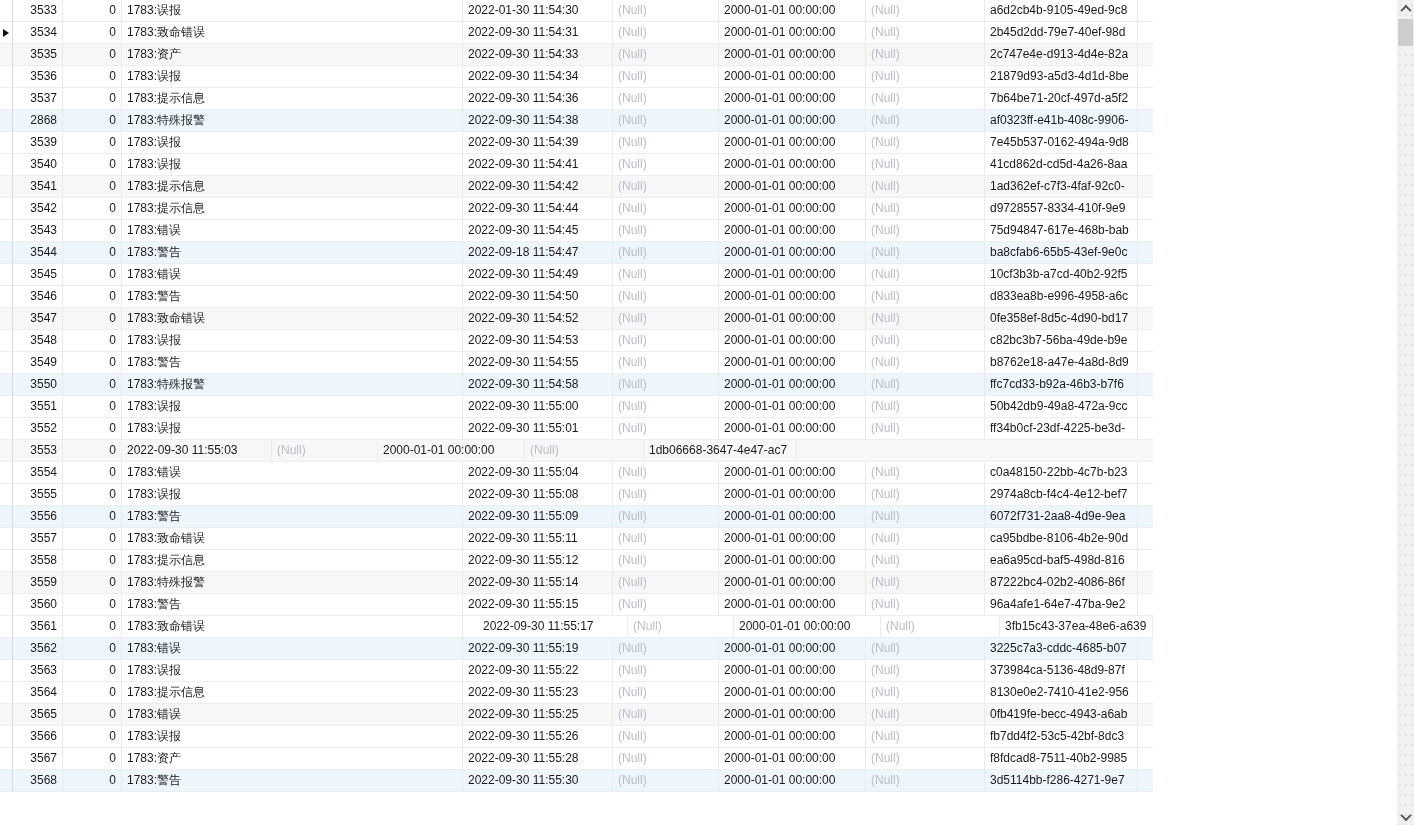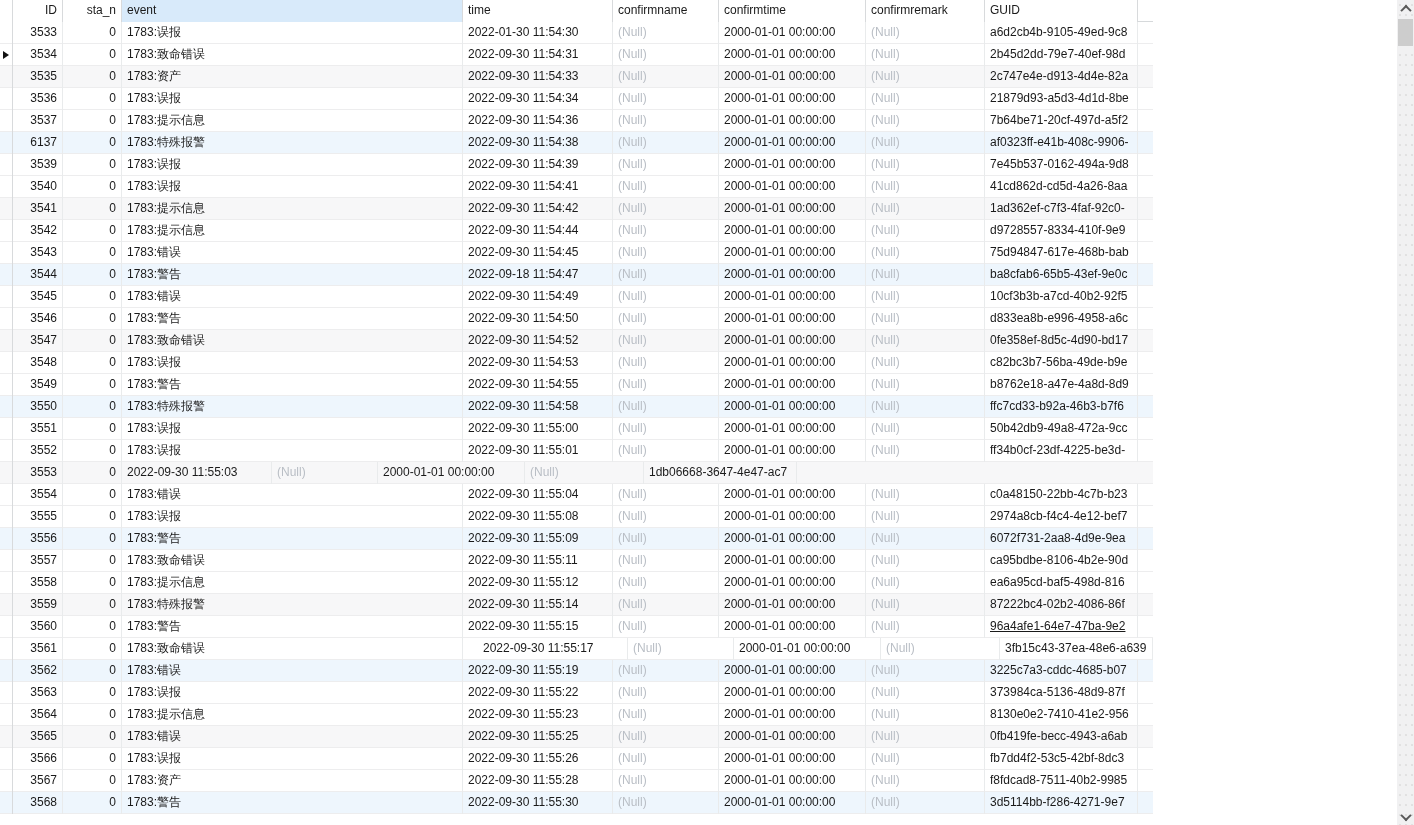--- a/index.html
+++ b/index.html
@@ -41,32 +41,20 @@
   .sb-btn.down{bottom:0;}
   .chev{display:block;width:6px;height:6px;border-left:2px solid #5a5a5a;border-top:2px solid #5a5a5a;}
   .chev-up{transform:rotate(45deg) translate(1px,1px);}
   .chev-down{transform:rotate(225deg) translate(1px,1px);}
   .sb-thumb{position:absolute;left:1px;top:19px;width:15px;height:27px;background:#cdcdcd;}
 </style>
 </head>
 <body>
 
 <div class="grid">
-  <div class="row header">
-    <div class="cell gutter"></div>
-
-  <div class="cell th right" style="width: 50px;">ID</div>
-      <div class="cell th right" style="width: 59px;">sta_n</div>
-      <div class="cell th left hl" style="width: 341px;">event</div>
-      <div class="cell th left" style="width: 150px;">time</div>
-      <div class="cell th left" style="width: 106px;">confirmname</div>
-      <div class="cell th left" style="width: 147px;">confirmtime</div>
-      <div class="cell th left" style="width: 119px;">confirmremark</div>
-      <div class="cell th left" style="width: 153px;">GUID</div>
-    </div>
   <div>
 
   <div class="row">
         <div class="cell gutter"></div>
         <div class="cell right" style="width: 50px;">3533</div>
         <div class="cell right" style="width: 59px;">0</div>
         <div class="cell left" style="width: 341px;">1783:误报</div>
         <div class="cell left" style="width: 150px;">2022-01-30 11:54:30</div>
         <div class="cell left null" style="width: 106px;">(Null)</div>
         <div class="cell left" style="width: 147px;">2000-01-01 00:00:00</div>
@@ -114,21 +102,21 @@
         <div class="cell right" style="width: 59px;">0</div>
         <div class="cell left" style="width: 341px;">1783:提示信息</div>
         <div class="cell left" style="width: 150px;">2022-09-30 11:54:36</div>
         <div class="cell left null" style="width: 106px;">(Null)</div>
         <div class="cell left" style="width: 147px;">2000-01-01 00:00:00</div>
         <div class="cell left null" style="width: 119px;">(Null)</div>
         <div class="cell left" style="width: 153px;">7b64be71-20cf-497d-a5f2</div>
       </div>
       <div class="row stripe-blue">
         <div class="cell gutter"></div>
-        <div class="cell right" style="width: 50px;">6137</div>
+        <div class="cell right" style="width: 50px;">2868</div>
         <div class="cell right" style="width: 59px;">0</div>
         <div class="cell left" style="width: 341px;">1783:特殊报警</div>
         <div class="cell left" style="width: 150px;">2022-09-30 11:54:38</div>
         <div class="cell left null" style="width: 106px;">(Null)</div>
         <div class="cell left" style="width: 147px;">2000-01-01 00:00:00</div>
         <div class="cell left null" style="width: 119px;">(Null)</div>
         <div class="cell left" style="width: 153px;">af0323ff-e41b-408c-9906-</div>
       </div>
       <div class="row">
         <div class="cell gutter"></div>
@@ -362,21 +350,21 @@
       </div>
       <div class="row">
         <div class="cell gutter"></div>
         <div class="cell right" style="width: 50px;">3560</div>
         <div class="cell right" style="width: 59px;">0</div>
         <div class="cell left" style="width: 341px;">1783:警告</div>
         <div class="cell left" style="width: 150px;">2022-09-30 11:55:15</div>
         <div class="cell left null" style="width: 106px;">(Null)</div>
         <div class="cell left" style="width: 147px;">2000-01-01 00:00:00</div>
         <div class="cell left null" style="width: 119px;">(Null)</div>
-        <div class="cell left" style="width: 153px; text-decoration: underline;">96a4afe1-64e7-47ba-9e2</div>
+        <div class="cell left" style="width: 153px;">96a4afe1-64e7-47ba-9e2</div>
       </div>
       <div class="row">
         <div class="cell gutter"></div>
         <div class="cell right" style="width: 50px;">3561</div>
         <div class="cell right" style="width: 59px;">0</div>
         <div class="cell left" style="width: 341px;">1783:致命错误</div>
         <div class="cell left" style="width: 150px; margin-left: 15px;">2022-09-30 11:55:17</div>
         <div class="cell left null" style="width: 106px;">(Null)</div>
         <div class="cell left" style="width: 147px;">2000-01-01 00:00:00</div>
         <div class="cell left null" style="width: 119px;">(Null)</div>

